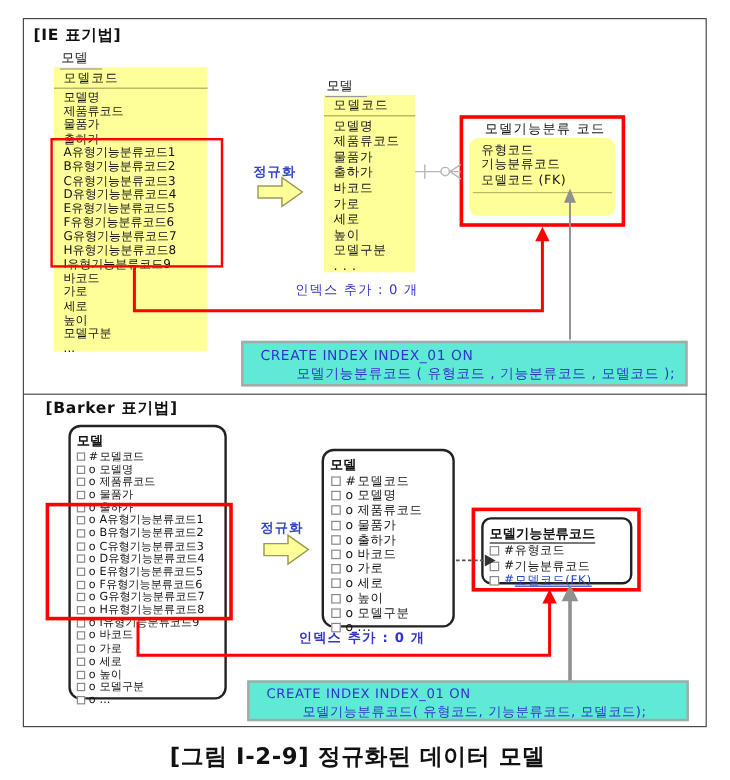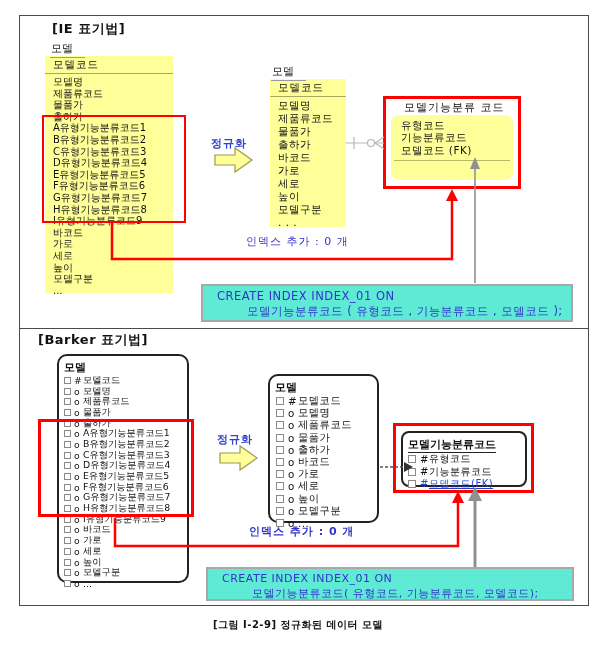--- a/index.html
+++ b/index.html
@@ -6,21 +6,21 @@
   .page { position:relative; width:608px; height:650px; background:#fff;
           font-family:"DejaVu Sans","Liberation Sans",sans-serif; color:#111; overflow:hidden; }
 
   
   #outer-frame { position:absolute; left:19px; top:15px; width:570px; height:591px;
                  border:1px solid #4a4a4a; box-sizing:border-box; z-index:0; }
   #section-divider { position:absolute; left:20px; top:328px; width:569px; height:0;
                      border-top:1px solid #4a4a4a; z-index:0; }
 
   .sec-title { position:absolute; font-weight:bold; font-size:13px; letter-spacing:0.5px; z-index:2; }
-  #ie-title { left:52px; top:20px; }
+  #ie-title { left:28px; top:20px; }
   #bk-title { left:38px; top:331px; }
 
   .entity-label { position:absolute; font-size:11px; color:#222; z-index:2;
                   border-bottom:1px solid #9a9a9a; padding:0 12px 1px 1px; }
   #ie-left-label { left:50px; top:41px; }
   #ie-mid-label  { left:271px; top:64px; }
   #ie-right-label{ position:absolute; left:404px; top:100px; font-size:11px; letter-spacing:1px; z-index:3; border:none; }
 
   
   .yellow-entity { position:absolute; background:#ffff99; box-sizing:border-box; z-index:1; }
@@ -84,21 +84,21 @@
   
   .create-box { position:absolute; background:#5eead4; border:2px solid #a8a8a8; color:#3333cc;
                 box-sizing:border-box; z-index:4; }
   .create-box .l1 { padding:3px 0 0 14px; font-size:11.5px; letter-spacing:0.5px; }
   .create-box .l2 { padding:1px 12px 0 44px; font-size:11.5px; letter-spacing:0.5px; white-space:nowrap; }
   #ie-create { left:201px; top:284px; width:372px; height:38px; }
   #bk-create { left:206px; top:567px; width:368px; height:34px; }
   #bk-create .l1, #bk-create .l2 { font-size:11px; }
 
   #caption { position:absolute; left:0; top:618px; width:596px; text-align:center;
-             font-weight:bold; font-size:10px; letter-spacing:0.5px; z-index:2; }
+             font-weight:bold; font-size:19px; letter-spacing:0.5px; z-index:2; }
 
   #overlay { position:absolute; left:0; top:0; width:608px; height:650px; z-index:8; pointer-events:none; }
 </style>
 </head>
 <body>
 
 <div class="page">
 
   <div id="outer-frame"></div>
   <div id="section-divider"></div>

